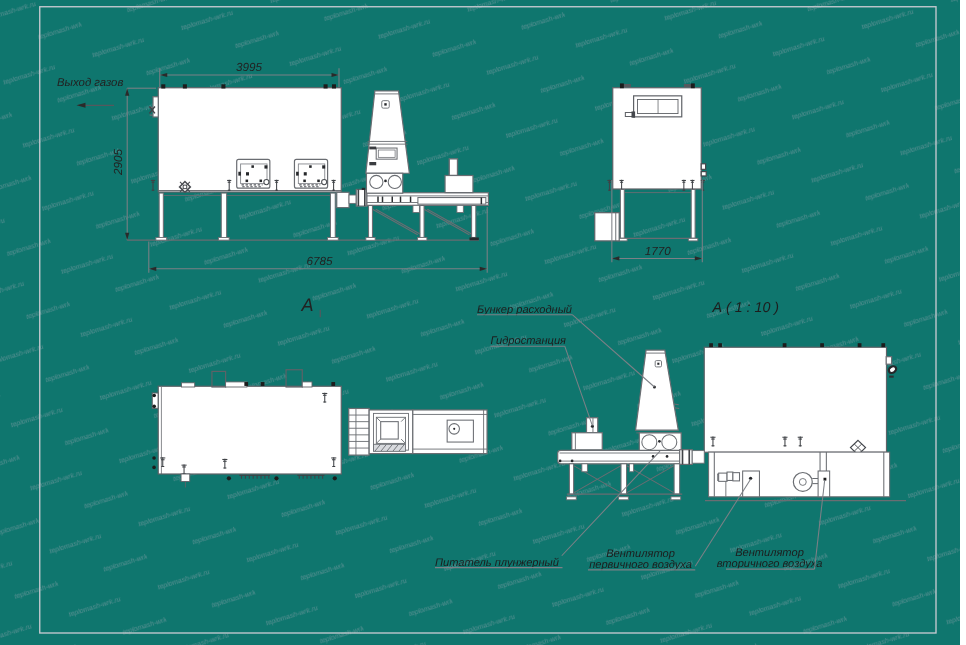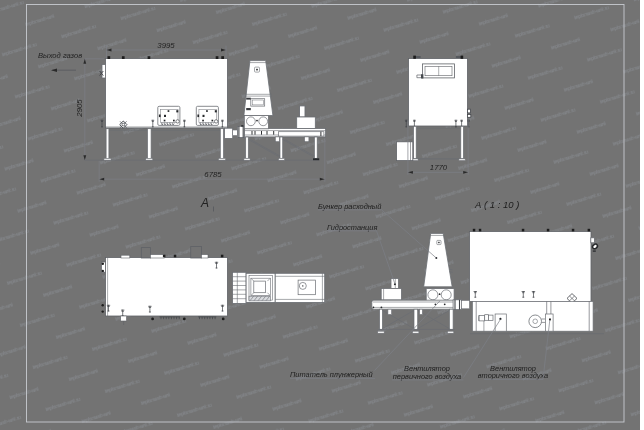--- a/index.html
+++ b/index.html
@@ -1,16 +1,16 @@
 <!DOCTYPE html>
 <html><head>
 <meta charset="utf-8">
 <style>
 html,body{margin:0;padding:0;background:#ffffff;}
-#page{width:640px;height:430px;position:relative;overflow:hidden;background:#737373;}
+#page{width:640px;height:430px;position:relative;overflow:hidden;background:#0f766e;}
 text{font-family:"Liberation Sans",sans-serif;}
 </style>
 </head>
 <body>
 <div id="page">
 <svg width="644" height="430" viewBox="0 0 644 430">
 <defs>
 <pattern id="wm" width="62" height="44" patternUnits="userSpaceOnUse" patternTransform="rotate(-17 322 215)">
 <text x="1" y="14" font-size="4.7" font-style="italic" fill="#a0a7b3" fill-opacity="0.5" font-family="Liberation Sans,sans-serif">teplomash-wrk.ru</text>
 <text x="32" y="36" font-size="4.7" font-style="italic" fill="#a0a7b3" fill-opacity="0.5" font-family="Liberation Sans,sans-serif">teplomash-wrk.ru</text>

